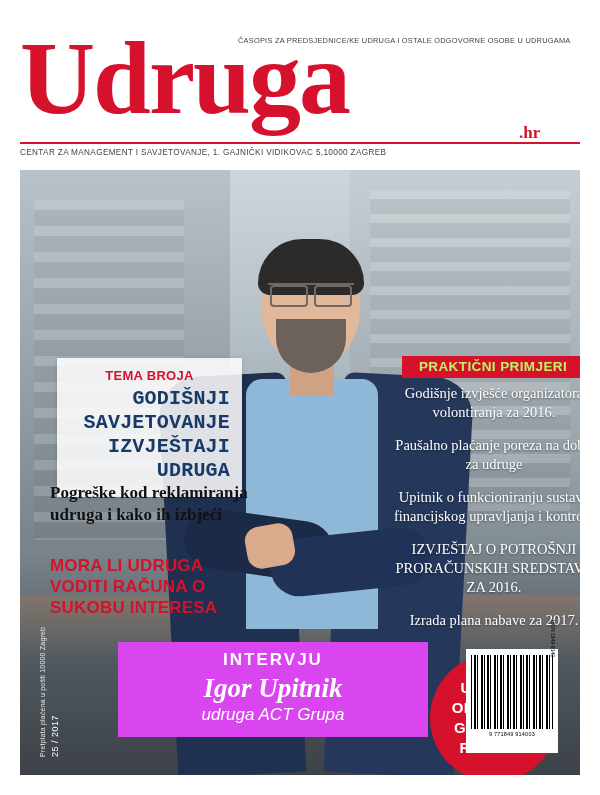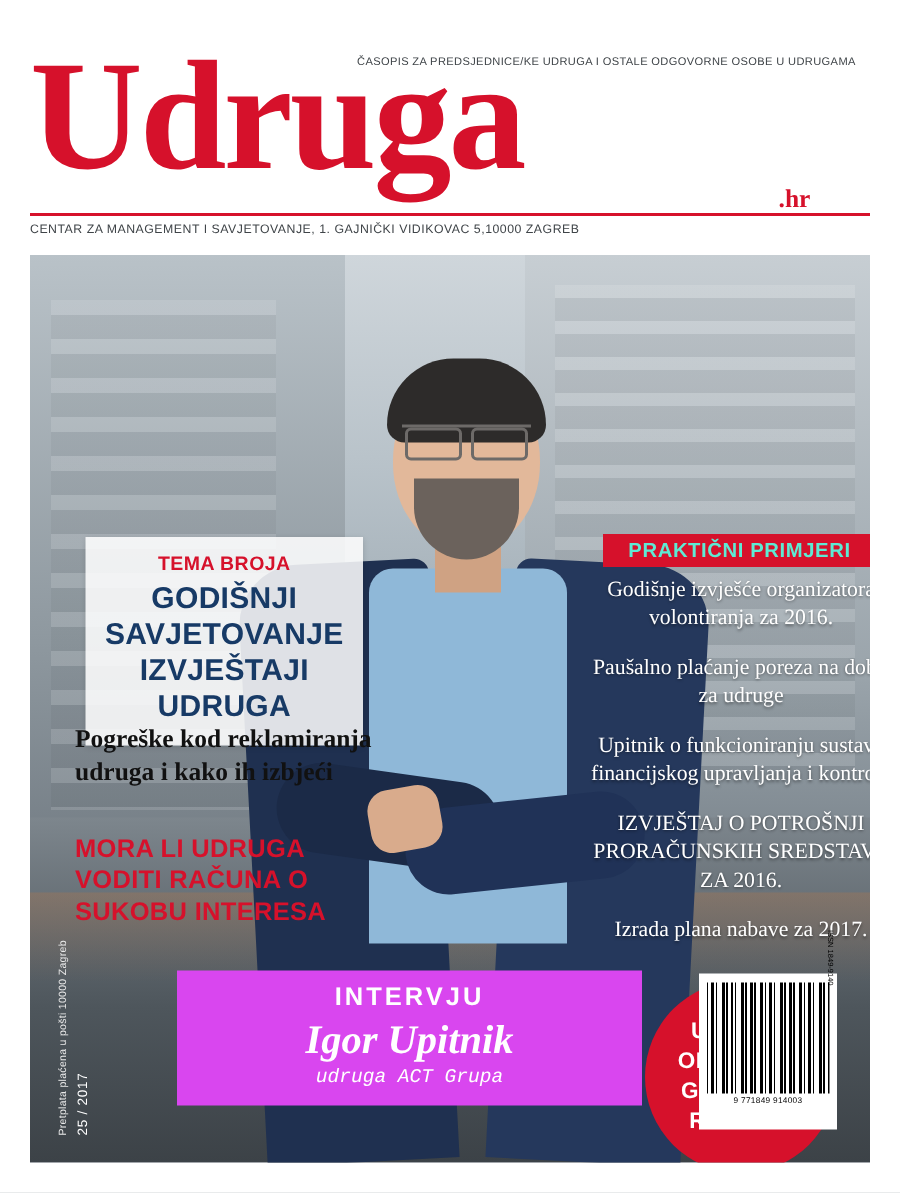--- a/index.html
+++ b/index.html
@@ -135,26 +135,26 @@
   .tema-label {
     font-family: "Liberation Sans", sans-serif;
     font-weight: bold;
     font-size: 13px;
     color: #d6112b;
     text-align: center;
     letter-spacing: .3px;
     margin-bottom: 4px;
   }
   .tema-title {
-    font-family: Liberation Sans, sans-serif;
+    font-family: Liberation Mono, monospace;
     font-weight: bold;
     font-size: 20px;
     line-height: 24px;
     color: #173a66;
-    text-align: center;
+    text-align: right;
     letter-spacing: .2px;
   }
   .tema-title div { white-space: nowrap; }
 
   .headline-2 {
     position: absolute;
     left: 30px; top: 312px;
     width: 200px;
     font-family: "Liberation Serif", serif;
     font-weight: bold;
@@ -195,21 +195,21 @@
     color: #ffffff;
     letter-spacing: .5px;
   }
 
   
   .praksa-head {
     position: absolute;
     left: 382px; top: 186px;
     width: 182px; height: 22px;
     background: #d6112b;
-    color: #5eead4;
+    color: #bef264;
     font-weight: bold;
     font-size: 13.5px;
     letter-spacing: .4px;
     text-align: center;
     line-height: 22px;
   }
   .praksa-list {
     position: absolute;
     left: 368px; top: 214px;
     width: 212px;
@@ -256,23 +256,23 @@
   }
   .iv-name {
     font-family: "Liberation Serif", serif;
     font-style: italic;
     font-weight: bold;
     font-size: 27px;
     line-height: 32px;
     margin-top: 2px;
   }
   .iv-org {
-    font-family: Liberation Mono, monospace;
+    font-family: Liberation Sans, sans-serif;
     font-style: italic;
-    font-size: 13px;
+    font-size: 17px;
     margin-top: 1px;
   }
 
   
   .barcode {
     position: absolute;
     right: 22px; bottom: 22px;
     width: 92px; height: 104px;
     background: #ffffff;
     padding: 6px 5px 4px 5px;

